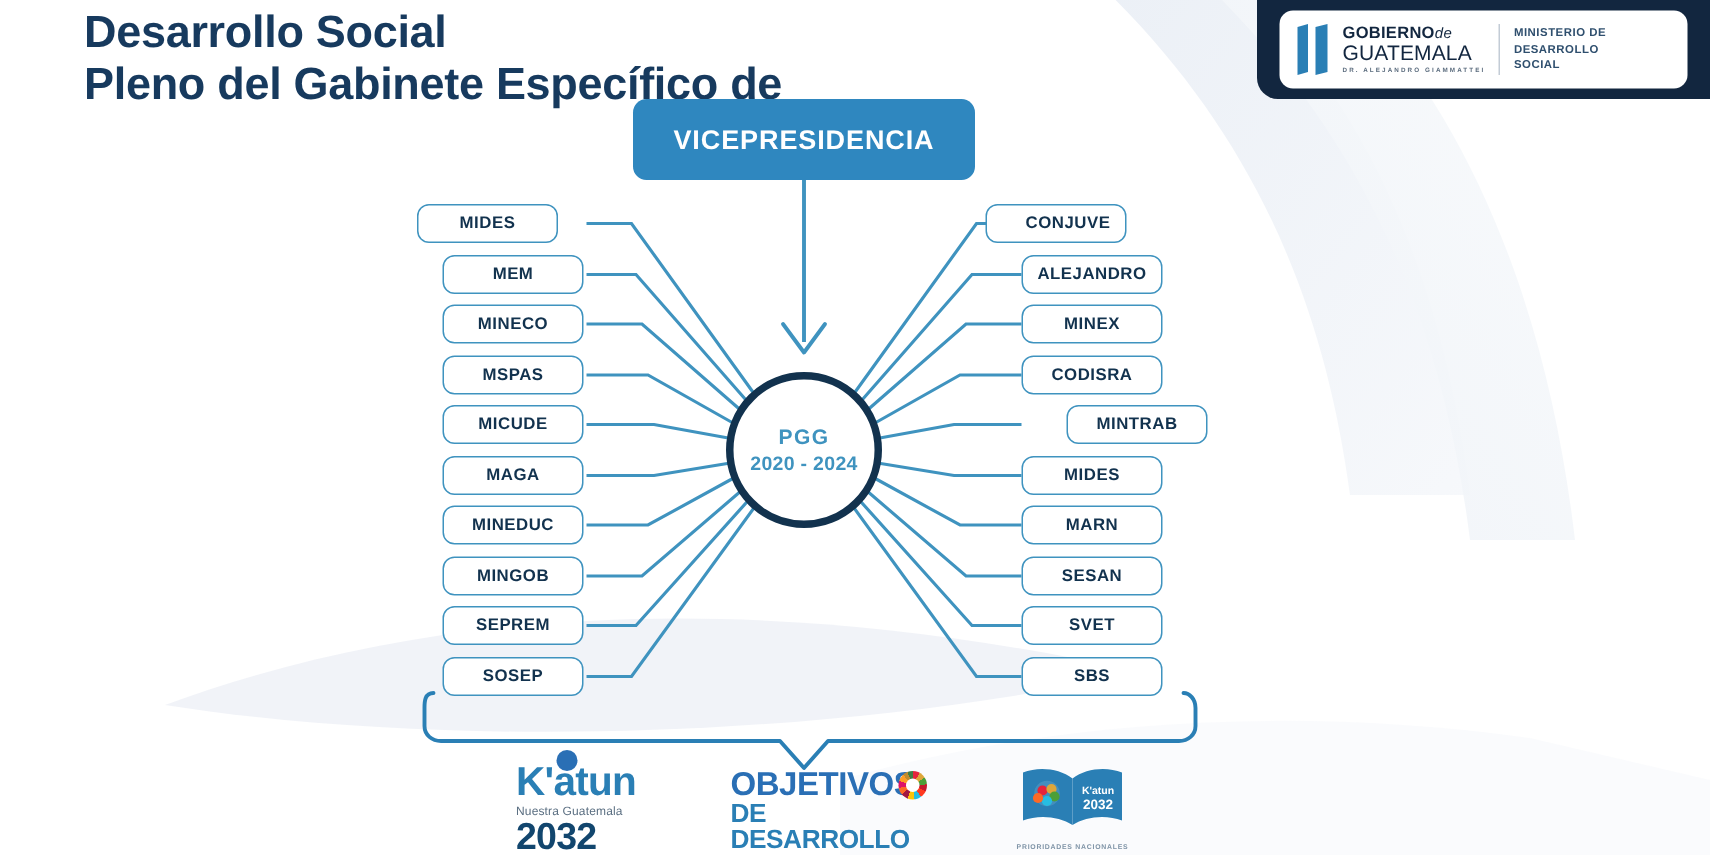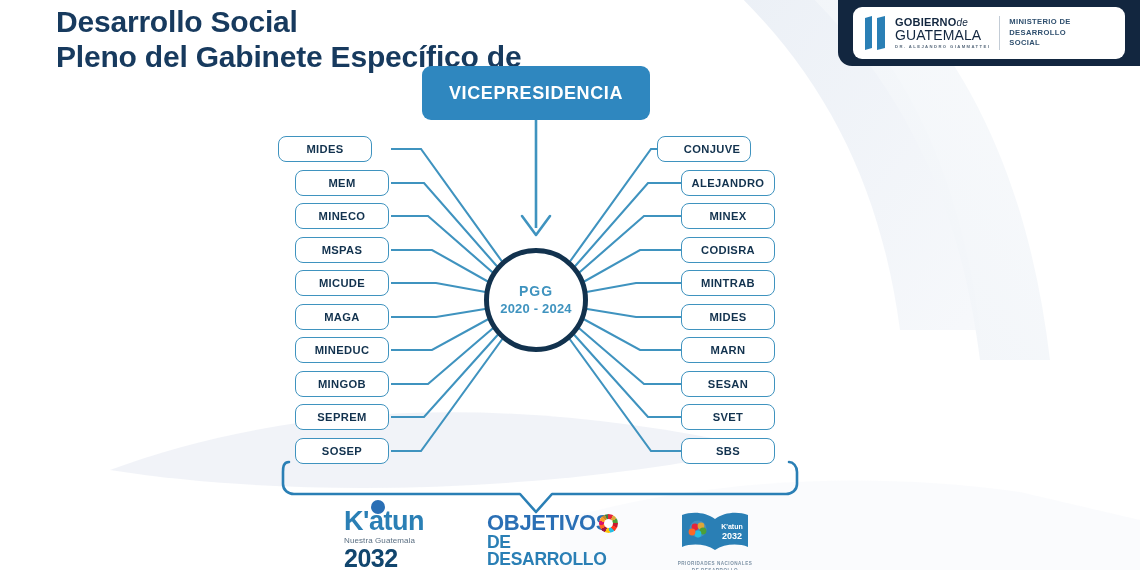--- a/index.html
+++ b/index.html
@@ -243,21 +243,21 @@
   <div class="inst-box" style="left:295px; top:304px;">MAGA</div>
   <div class="inst-box" style="left:295px; top:337px;">MINEDUC</div>
   <div class="inst-box" style="left:295px; top:371px;">MINGOB</div>
   <div class="inst-box" style="left:295px; top:404px;">SEPREM</div>
   <div class="inst-box" style="left:295px; top:438px;">SOSEP</div>
 
   <div class="inst-box" style="left:657px; top:136px;padding-left:16px;">CONJUVE</div>
   <div class="inst-box" style="left:681px; top:170px;">ALEJANDRO</div>
   <div class="inst-box" style="left:681px; top:203px;">MINEX</div>
   <div class="inst-box" style="left:681px; top:237px;">CODISRA</div>
-  <div class="inst-box" style="left:681px; top:270px;">MINTRAB</div>
+  <div class="inst-box" style="left:711px; top:270px;">MINTRAB</div>
   <div class="inst-box" style="left:681px; top:304px;">MIDES</div>
   <div class="inst-box" style="left:681px; top:337px;">MARN</div>
   <div class="inst-box" style="left:681px; top:371px;">SESAN</div>
   <div class="inst-box" style="left:681px; top:404px;">SVET</div>
   <div class="inst-box" style="left:681px; top:438px;">SBS</div>
 
   <div id="pgg-circle">
     <div id="pgg-label">PGG</div>
     <div id="pgg-years">2020 - 2024</div>
   </div>

